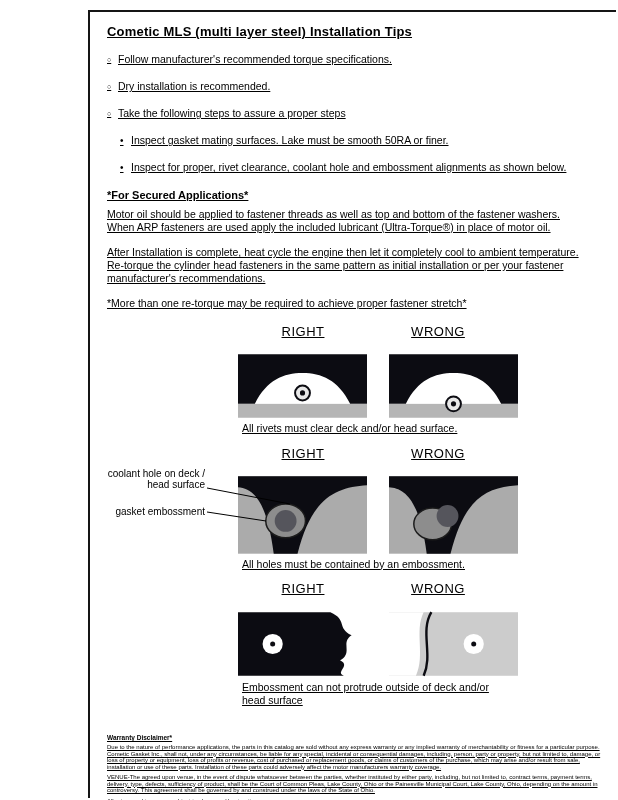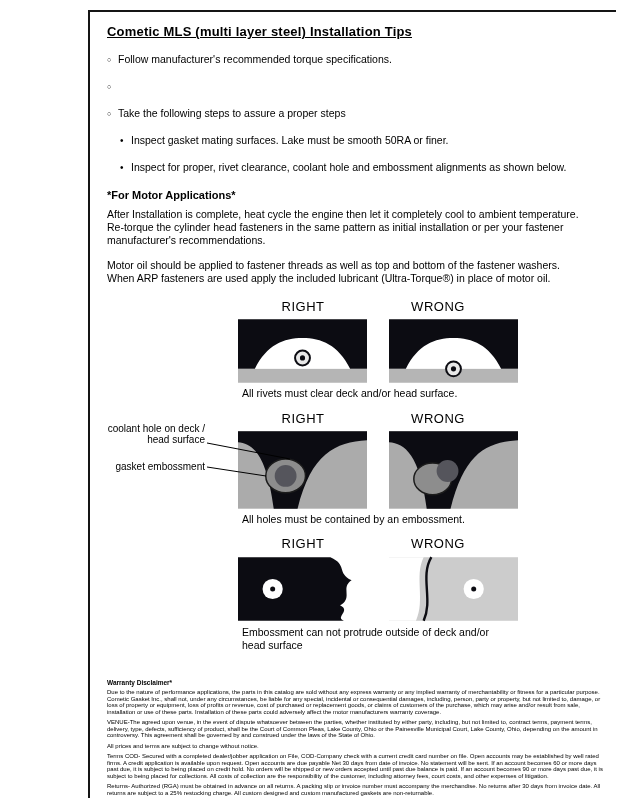--- a/index.html
+++ b/index.html
@@ -3,36 +3,36 @@
 <meta charset="utf-8">
 <style>
   html,body{margin:0;padding:0;}
   body{
     width:618px;height:800px;background:#ffffff;color:#000;
     font-family:"Liberation Sans", sans-serif;position:relative;overflow:hidden;
   }
   .page{
     position:absolute;left:88px;top:10px;width:528px;height:788px;
     border-left:2px solid #151515;border-top:2px solid #151515;
-    box-sizing:border-box;padding:12px 10px 0 17px;
+    box-sizing:border-box;padding:12px 10px 0 17px;text-decoration:underline;
   }
   .title{
     font-size:13px;font-weight:bold;text-decoration:underline;
     margin:0 0 8px 0;letter-spacing:0.2px;
   }
   .bullet{display:flex;font-size:10.5px;line-height:13px;margin-top:14px;}
   .bullet .mark{width:11px;flex:none;font-size:7px;line-height:13px;}
   .bullet.sub{margin-left:13px;}
   .bullet.sub .mark{font-size:10px;}
   .diesel-heading{font-size:11px;font-weight:bold;margin:15px 0 7px 0;}
   .para{font-size:10.5px;line-height:13px;width:474px;margin:0 0 12px 0;}
   .diagram-section{margin-left:131px;margin-top:14px;width:280px;}
   .diag-heads{display:flex;gap:5px;}
   .diag-head{width:130px;text-align:center;font-size:13px;letter-spacing:0.5px;}
-  .panels{display:flex;gap:22px;margin-top:5px;position:relative;}
+  .panels{display:flex;gap:22px;margin-top:15px;position:relative;}
   .panels svg{display:block;}
   .diag-caption{font-size:10.5px;line-height:12.5px;margin:4px 0 11px 4px;width:258px;}
   .callout{
     position:absolute;left:-131px;width:98px;text-align:right;
     font-size:10px;line-height:11px;z-index:3;
   }
   .callout.c1{top:-8px;}
   .callout.c2{top:30px;}
   .callout-lines{position:absolute;left:-33px;top:0;z-index:2;pointer-events:none;}
   .legal{margin-top:28px;width:502px;}
@@ -49,37 +49,39 @@
 <div class="page">
 
   <h1 class="title">Cometic MLS (multi layer steel) Installation Tips</h1>
 
   <div class="bullet">
     <span class="mark">○</span>
     <span>Follow manufacturer's recommended torque specifications.</span>
   </div>
   <div class="bullet">
     <span class="mark">○</span>
+    <span>Dry installation is recommended.</span>
   </div>
   <div class="bullet">
     <span class="mark">○</span>
     <span>Take the following steps to assure a proper steps</span>
   </div>
   <div class="bullet sub">
     <span class="mark">•</span>
     <span>Inspect gasket mating surfaces.  Lake must be smooth 50RA or finer.</span>
   </div>
   <div class="bullet sub">
     <span class="mark">•</span>
     <span>Inspect for proper, rivet clearance, coolant hole and embossment alignments as shown below.</span>
   </div>
 
-  <div class="diesel-heading">*For Motor Applications*</div>
+  <div class="diesel-heading">*For Secured Applications*</div>
+  <p class="para">Motor oil should be applied to fastener threads as well as top and bottom of the fastener washers. When ARP fasteners are used apply the included lubricant (Ultra-Torque®) in place of motor oil.</p>
   <p class="para">After Installation is complete, heat cycle the engine then let it completely cool to ambient temperature. Re-torque the cylinder head fasteners in the same pattern as initial installation or per your fastener manufacturer's recommendations.</p>
-  <p class="para">Motor oil should be applied to fastener threads as well as top and bottom of the fastener washers. When ARP fasteners are used apply the included lubricant (Ultra-Torque®) in place of motor oil.</p>
+  <p class="para">*More than one re-torque may be required to achieve proper fastener stretch*</p>
 
   <div class="diagram-section">
 
     <div class="diag-heads">
       <div class="diag-head">RIGHT</div>
       <div class="diag-head">WRONG</div>
     </div>
     <div class="panels">
       <svg viewBox="0 0 130 64" width="130" height="64">
         <rect x="0" y="0" width="130" height="64" fill="#ffffff"></rect>

